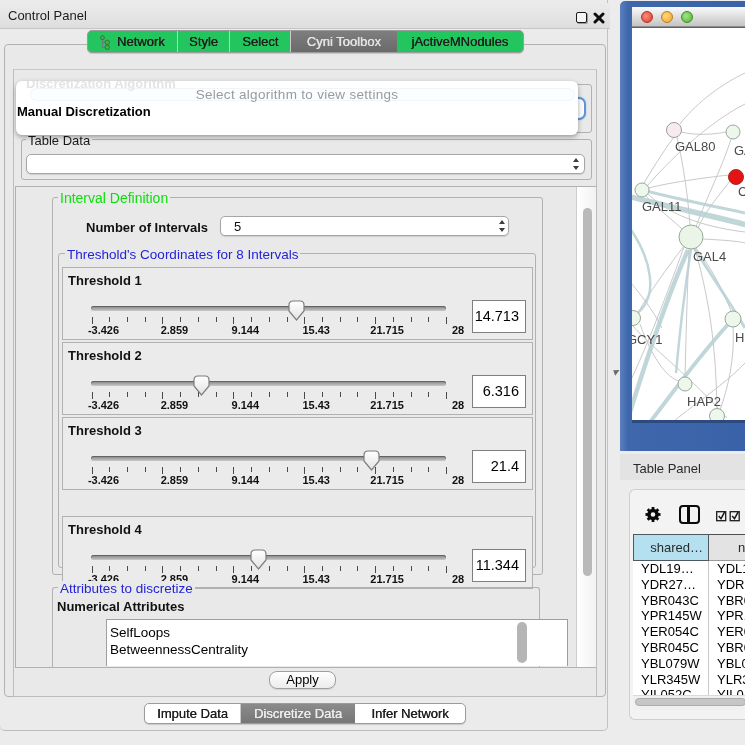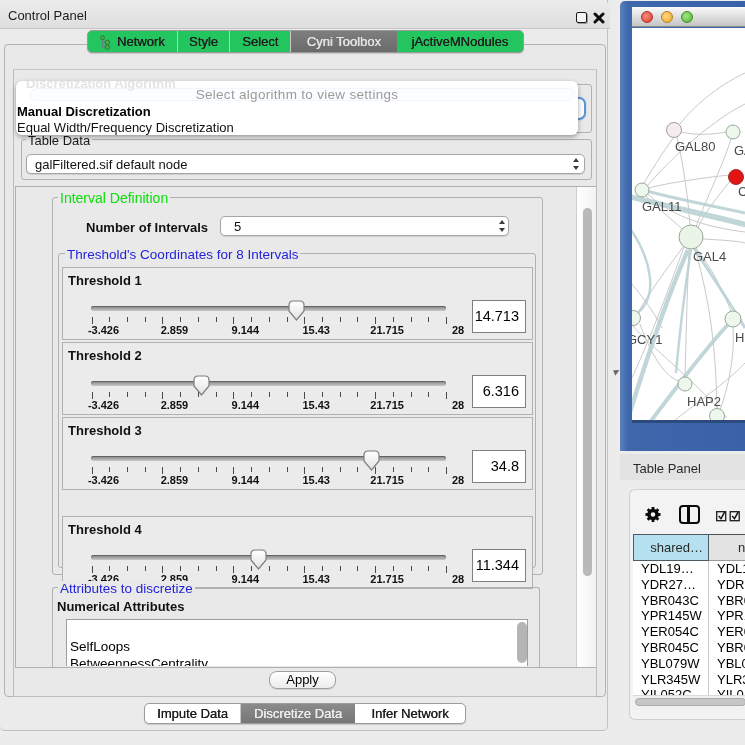--- a/index.html
+++ b/index.html
@@ -55,21 +55,21 @@
   line-height:31px; padding-right:6px; }
 .tick { position:absolute; width:1px; background:#4a4a4a; top:49px; }
 .tmaj { height:7px; } .tmin { height:5px; }
 .slab { position:absolute; top:56px; font-size:11px; font-weight:bold; color:#111;
   transform:translateX(-50%);margin-left:12px; }
 .thumb { position:absolute; top:32px; width:17px; height:21px; }
 
 #attrlist { left:66px; top:619px; width:462px; height:47px; background:#fff;
   border:1px solid #9e9e9e; border-bottom:none; font-size:13.5px; color:#000; overflow:hidden;}
 #attrlist div { padding-left:3px; height:17px; line-height:17px; }
-#attrlist { padding-top:18px; }
+#attrlist { padding-top:4px;margin-left:40px; }
 #alsb { left:517px; top:622px; width:10px; height:41px; background:#b5b5b5; border-radius:5px; }
 
 #applybtn { left:269px; top:671px; width:67px; height:18px; background:linear-gradient(#ffffff,#ececec);
   border:1px solid #9f9f9f; border-radius:8px; font-size:13px; color:#000; text-align:center;
   line-height:15px; box-shadow:0 1px 1px rgba(0,0,0,0.1); }
 
 #bottabs { left:144px; top:703px; width:322px; height:21px; background:#fff;
   border:1px solid #9b9b9b; border-radius:5px; display:flex; font-size:13px; color:#1f1f1f;
   text-shadow:0.35px 0 0 currentColor;
   box-shadow:0 1px 1px rgba(0,0,0,0.15); overflow:hidden;}
@@ -124,21 +124,20 @@
   <div class="seg dark" style="width:106px;text-align:center;">Cyni Toolbox</div>
   <div class="seg" style="width:127px;">jActiveMNodules</div>
 </div>
 
 <div class="group" style="left:21px; top:84px; width:571px; height:49px;"></div>
 <div class="abs" id="focusring"></div>
 
 <div class="group" style="left:21px; top:139px; width:571px; height:41px;"></div>
 <div class="gtitle" style="left:26px; top:133px; color:#1a1a1a;">Table Data</div>
 <div class="combo" style="left:26px; top:154px; width:559px; height:20px;">
-  <span style="position:absolute; left:8px; top:2px;">galFiltered.sif default node</span>
   <span class="updn up" style="left:546px; top:3px;"></span>
   <span class="updn dn" style="left:546px; top:11px;"></span>
 </div>
 
 <div class="abs" id="viewport"></div>
 <div class="abs" id="vsbtrack"></div>
 <div class="abs" id="vsbthumb"></div>
 
 <div class="group" style="left:52px; top:197px; width:491px; height:378px;"></div>
 <div class="gtitle" style="left:58px; top:190px; color:#0ae00a; font-size:14px;">Interval Definition</div>
@@ -266,21 +265,21 @@
       <div class="slab" style="left:383.0px;">28</div>
       <svg class="thumb" style="left:300.1px;" viewBox="0 0 17 21">
         <defs>
           <linearGradient id="gt417" x1="0" y1="0" x2="0" y2="1">
             <stop offset="0" stop-color="#ffffff"></stop>
             <stop offset="1" stop-color="#e2e2e2"></stop>
           </linearGradient>
         </defs>
         <path d="M1,5 Q1,1 5,1 L12,1 Q16,1 16,5 L16,11 L8.5,20 L1,11 Z" fill="url(#gt417)" stroke="#7d7d7d" stroke-width="1.2"></path>
       </svg>
-      <div class="vbox">34.8</div>
+      <div class="vbox">21.4</div>
     </div>
     <div class="tpanel" style="top:516px;">
       <div class="ptitle">Threshold 4</div>
       <div class="track"></div>
       <div class="tick tmaj" style="left:28.5px;"></div>
       <div class="tick tmin" style="left:46.2px;"></div>
       <div class="tick tmin" style="left:64.0px;"></div>
       <div class="tick tmin" style="left:81.7px;"></div>
       <div class="tick tmaj" style="left:99.4px;"></div>
       <div class="tick tmin" style="left:117.1px;"></div>
@@ -331,21 +330,20 @@
   <div class="seg" style="width:96px;">Impute Data</div>
   <div class="seg dark" style="width:114px;">Discretize Data</div>
   <div class="seg" style="width:110px;">Infer Network</div>
 </div>
 
 <div class="abs" id="popup">
   <span class="ghost">Discretization Algorithm</span>
   <span style="position:absolute; left:14px; top:7px; width:545px; height:13px; border:1px solid rgba(195,215,238,0.22); background:rgba(242,246,251,0.20); border-radius:7px;"></span>
   <span class="sel">Select algorithm to view settings</span>
   <span class="it1">Manual Discretization</span>
-  <span class="it2">Equal Width/Frequency Discretization</span>
 </div>
 
 <svg class="abs" style="left:612px; top:367px;" width="10" height="10" viewBox="0 0 10 10">
     <path d="M2 8 L2 2 L8 4 Z" fill="#6b6b6b" transform="rotate(-20 5 5)"></path>
   </svg>
 
 <div class="abs" id="netwin"></div>
 <div class="abs" id="nettitle"></div>
 <span class="tl" style="left:641px; background:radial-gradient(circle at 4px 4px,#f88d7e,#dc3a2a); border:1px solid #b33021;"></span>
 <span class="tl" style="left:661px; background:radial-gradient(circle at 4px 4px,#ffd97e,#f0a22d); border:1px solid #b97e1e;"></span>

